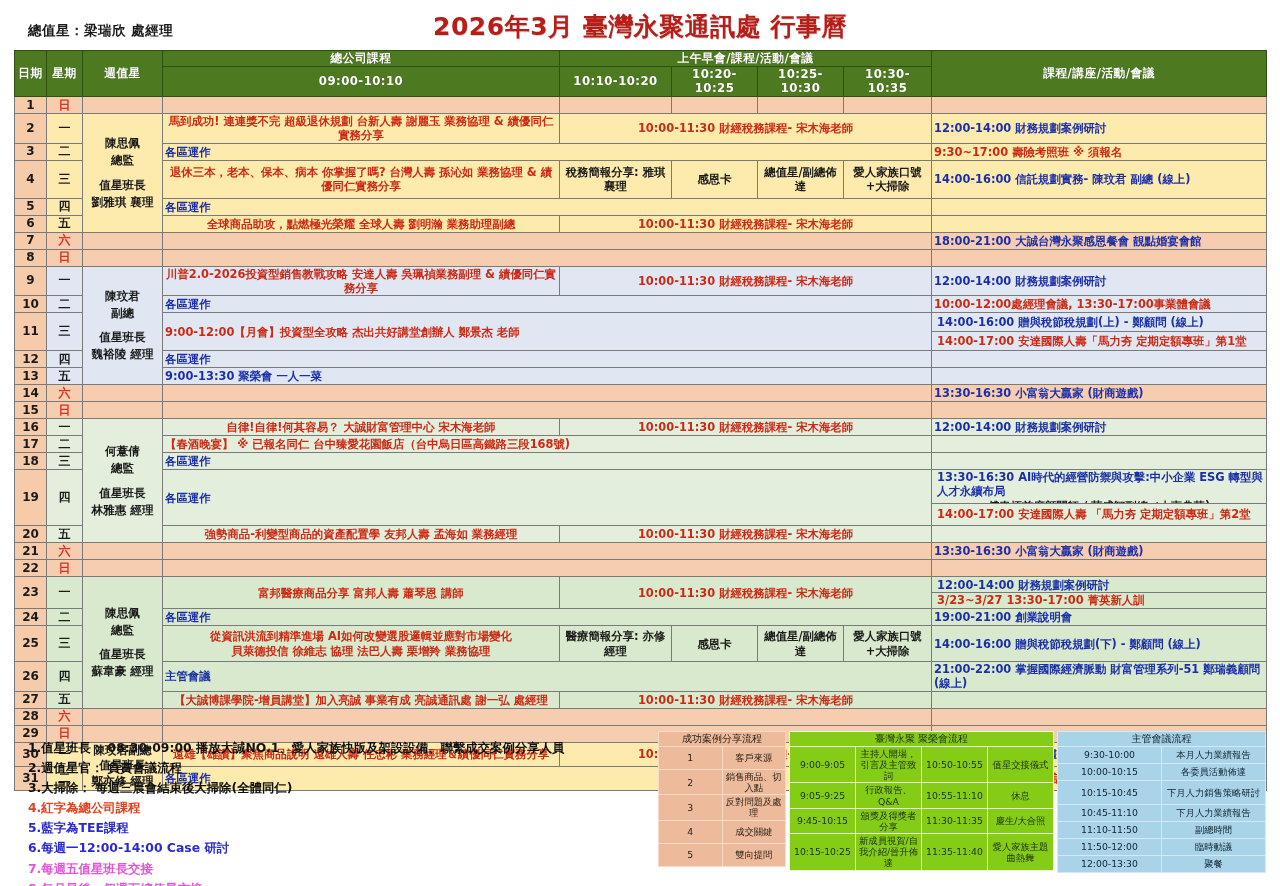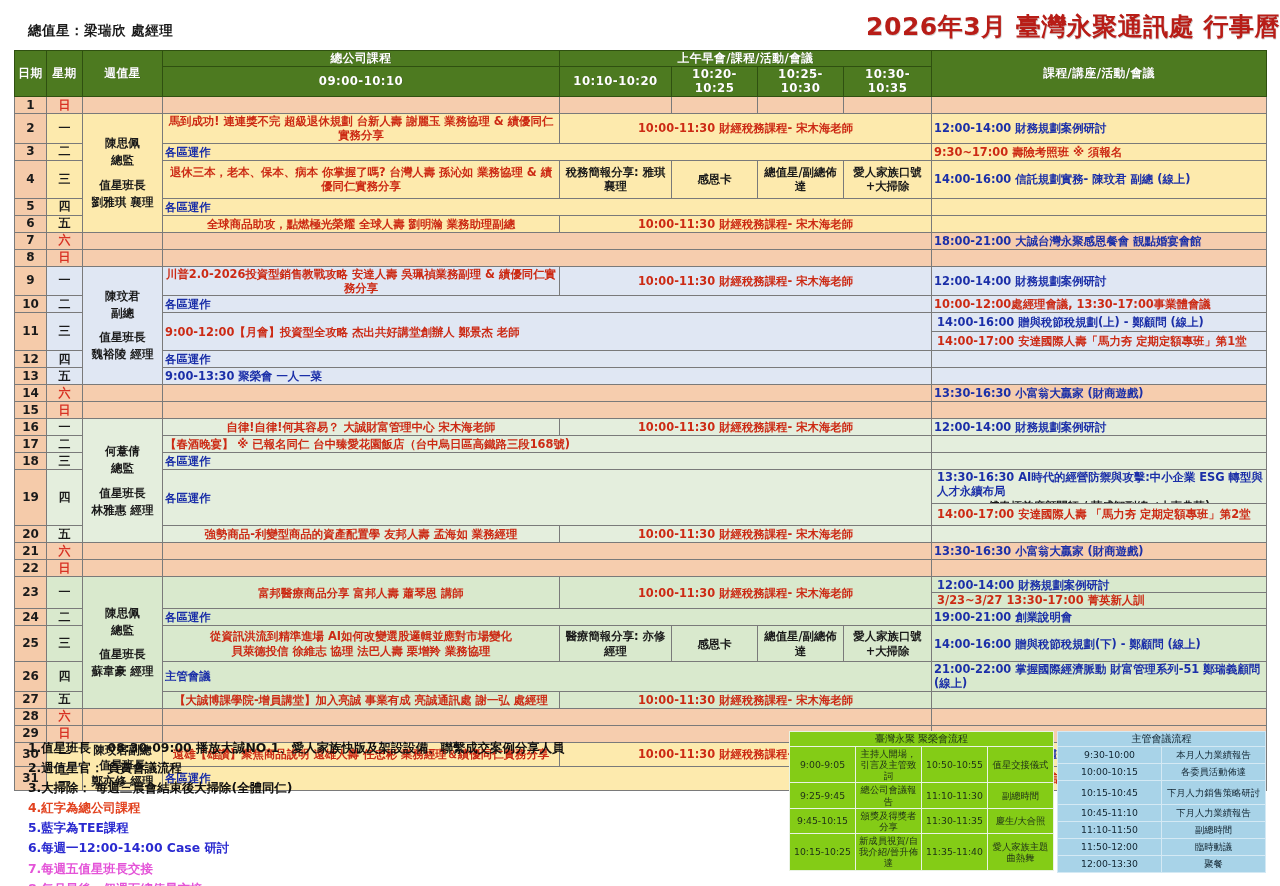--- a/index.html
+++ b/index.html
@@ -20,21 +20,21 @@
   .topbar {
     position: absolute; left: 0; top: 0; width: 1251px; height: 50px; padding-left: 30px;
   }
   .duty-officer {
     position: absolute; left: 28px; top: 22px;
     font-size: 13.5px; font-weight: bold; color: #1a1a1a;
     letter-spacing: .5px;
   }
   .main-title {
     position: absolute; left: 0; top: 10px; width: 1280px;
-    text-align: right;
+    text-align: center;
     font-size: 25px; font-weight: bold;
     color: #b81d17;
     letter-spacing: .5px;
     text-shadow: 0.6px 0.6px 0 rgba(0,0,0,.18);
   }
   .slogan {
     position: absolute; right: 26px; top: 50px;
     font-size: 13.5px; font-weight: bold; color: #0f172a;
     letter-spacing: 1.2px;
   }
@@ -491,37 +491,64 @@
     <div class="n n-black">1.值星班長： 08:30-09:00 播放大誠NO.1、愛人家族快版及架設設備、聯繫成交案例分享人員</div>
     <div class="n n-black">2.週值星官： 負責會議流程</div>
     <div class="n n-black">3.大掃除：    每週三晨會結束後大掃除(全體同仁)</div>
     <div class="n n-red">4.紅字為總公司課程</div>
     <div class="n n-blue">5.藍字為TEE課程</div>
     <div class="n n-blue">6.每週一12:00-14:00 Case 研討</div>
     <div class="n n-pink">7.每週五值星班長交接</div>
     <div class="n n-pink">8.每月最後一個週五總值星交接</div>
   </div>
 
+  <table class="mini" id="tbl-success">
+    <tbody>
+        <tr>
+      <th class="cap" colspan="2">成功案例分享流程</th>
+    </tr>
+    <tr style="height:23px">
+      <td class="idx">1</td>
+      <td>客戶來源</td>
+    </tr>
+    <tr style="height:23px">
+      <td class="idx">2</td>
+      <td>銷售商品、切入點</td>
+    </tr>
+    <tr style="height:23px">
+      <td class="idx">3</td>
+      <td>反對問題及處理</td>
+    </tr>
+    <tr style="height:23px">
+      <td class="idx">4</td>
+      <td>成交關鍵</td>
+    </tr>
+    <tr style="height:23px">
+      <td class="idx">5</td>
+      <td>雙向提問</td>
+    </tr>
+  </tbody>
+    </table>
 
   <table class="mini" id="tbl-rally">
     <tbody>
         <tr>
       <th class="cap" colspan="4">臺灣永聚 聚榮會流程</th>
     </tr>
     <tr style="height:16px">
       <td class="tm">9:00-9:05</td>
       <td>主持人開場，引言及主管致詞</td>
       <td class="tm2">10:50-10:55</td>
       <td>值星交接儀式</td>
     </tr>
     <tr style="height:16px">
-      <td class="tm">9:25-9:45</td>
-      <td>總公司會議報告</td>
-      <td class="tm2">11:10-11:30</td>
-      <td>副總時間</td>
+      <td class="tm">9:05-9:25</td>
+      <td>行政報告、Q&amp;A</td>
+      <td class="tm2">10:55-11:10</td>
+      <td>休息</td>
     </tr>
     <tr style="height:16px">
       <td class="tm">9:45-10:15</td>
       <td>頒獎及得獎者分享</td>
       <td class="tm2">11:30-11:35</td>
       <td>慶生/大合照</td>
     </tr>
     <tr style="height:16px">
       <td class="tm">10:15-10:25</td>
       <td>新成員視賀/自我介紹/晉升佈達</td>

